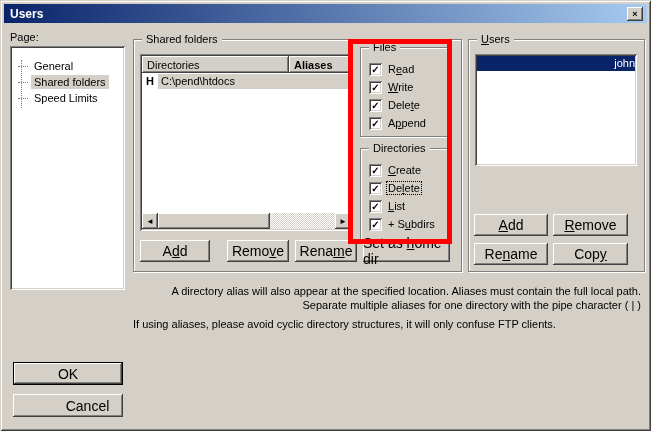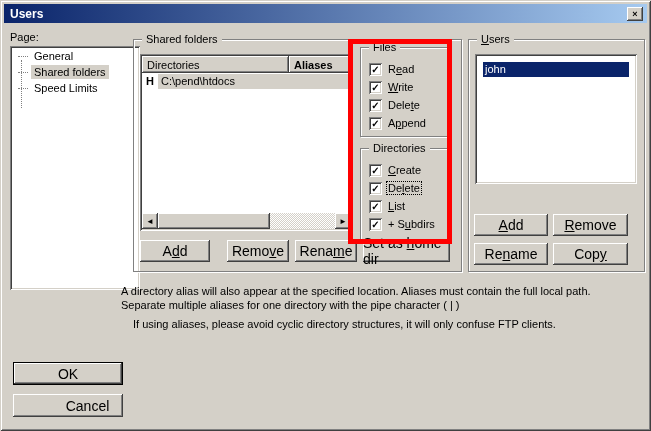--- a/index.html
+++ b/index.html
@@ -47,21 +47,21 @@
   
   #titlebar {
     left:4px; top:4px; width:643px; height:19px;
     background:linear-gradient(to right,#0a246a,#a6caf0);
     display:flex; align-items:center;
   }
   #title-text { color:#fff; font-weight:bold; font-size:12px; padding-left:6px; flex:1; }
   #close-btn { width:16px; height:14px; margin-right:4px; font-size:9px; font-weight:bold; }
   
   #page-label { left:10px; top:31px; }
-  #page-list { left:10px; top:46px; width:130px; height:244px; padding-top:2px; }
+  #page-list { left:10px; top:46px; width:115px; height:244px; padding-top:12px; }
   .tree-item { position:relative; height:16px; display:flex; align-items:center; padding-left:22px; }
   .tree-dash { position:absolute; left:8px; top:8px; width:10px; border-top:1px dotted #808080; }
   .tree-v { position:absolute; left:11px; top:14px; height:48px; border-left:1px dotted #808080; }
   .tree-label { padding:0 2px; white-space:nowrap; }
   .tree-label.sel { background:#d4d0c8; box-shadow:0 0 0 1px #d4d0c8; }
   
   #sf-group   { left:133px; top:39px; width:329px; height:233px; }
   #sf-list    { left:140px; top:54px; width:213px; height:177px; }
   #lv-header  { position:absolute; left:2px; top:2px; right:2px; height:17px; display:flex; }
   .lv-col     { display:flex; align-items:center; padding-left:5px; }
@@ -90,29 +90,29 @@
   }
   .cb-label { white-space:nowrap; padding:0 1px; }
   .cb-label.focused { outline:1px dotted #000; }
   
   #sf-btn-add    { left:140px; top:240px; width:70px; height:22px; }
   #sf-btn-remove { left:227px; top:240px; width:62px; height:22px; }
   #sf-btn-rename { left:295px; top:240px; width:62px; height:22px; }
   #sf-btn-home   { left:363px; top:240px; width:87px; height:22px; }
   
   #users-group { left:468px; top:39px; width:177px; height:233px; }
-  #users-list  { left:475px; top:54px; width:162px; height:130px; padding:8px; }
+  #users-list  { left:475px; top:54px; width:162px; height:112px; padding:2px;text-align:right; }
   .user-row { height:15px; line-height:15px; padding-left:2px; }
   .user-row.sel { background:#0a246a; color:#fff; }
   #u-btn-add    { left:474px; top:214px; width:74px; height:22px; }
   #u-btn-remove { left:553px; top:214px; width:75px; height:22px; }
   #u-btn-rename { left:474px; top:243px; width:74px; height:22px; }
   #u-btn-copy   { left:553px; top:243px; width:75px; height:22px; }
   
-  #info-1 { left:121px; top:284px; width:508px; line-height:14px; }
+  #info-1 { left:133px; top:284px; width:508px; line-height:14px;text-align:right; }
   #info-2 { left:133px; top:317px; width:508px; line-height:14px; }
   
   #ok-btn     { left:13px; top:362px; width:110px; height:23px; }
   #cancel-btn { left:13px; top:394px; width:110px; height:23px;padding-left:39px; }
   
   #annotation-rect {
     left:348px; top:39px; width:104px; height:205px;
     border:5px solid #ff0000; z-index:50; pointer-events:none;
   }
   u { text-decoration:underline; }

